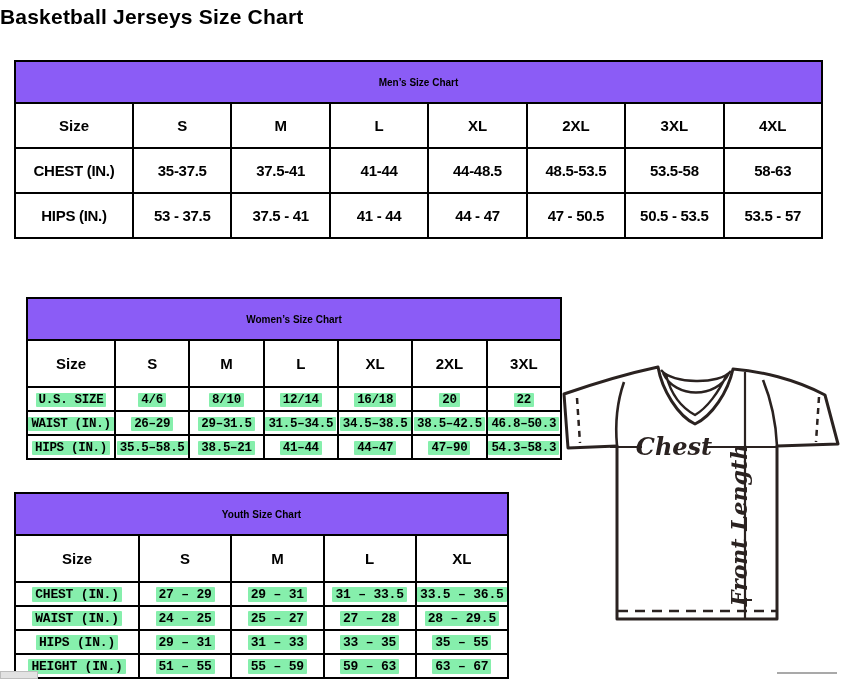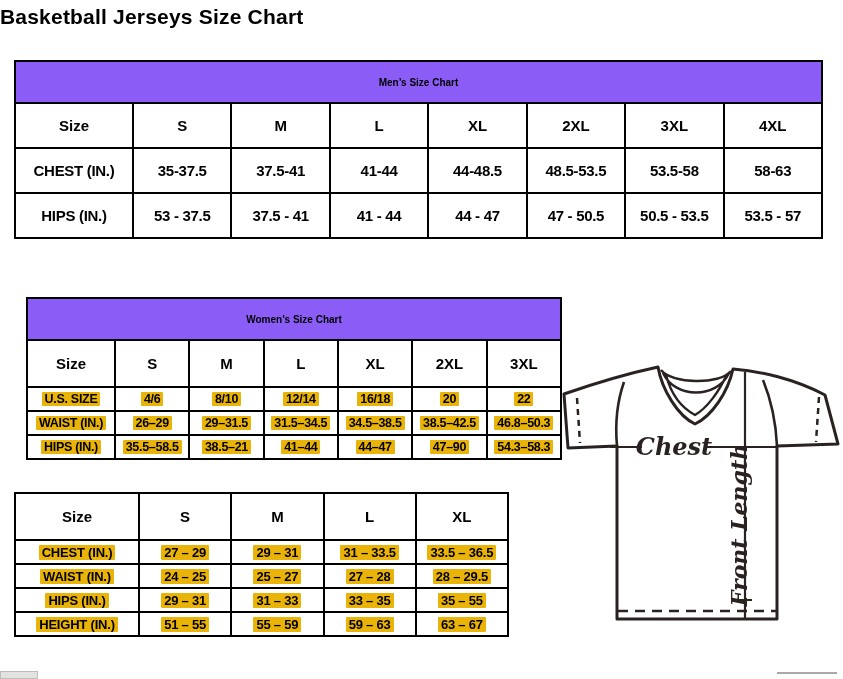--- a/index.html
+++ b/index.html
@@ -4,21 +4,21 @@
 <style>
   html,body{margin:0;padding:0;background:#fff;}
   #screen{position:relative;width:843px;height:679px;background:#fff;overflow:hidden;
           font-family:"Liberation Sans",sans-serif;color:#000;}
   .page-title{position:absolute;left:0;top:5px;width:810px;text-align:left;
               font-size:21px;font-weight:bold;letter-spacing:0.2px;}
   table.size-table{position:absolute;border-collapse:collapse;table-layout:fixed;background:#fff;}
   table.size-table td{border:2px solid #000;text-align:center;vertical-align:middle;
                       padding:0;font-weight:bold;overflow:hidden;}
   td.band{background:#8b5cf6;font-size:10px;}
-  .hl{background:#eab308;padding:0 3px;border-radius:1px;}
+  .hl{background:#86efac;padding:0 3px;border-radius:1px;font-family:Liberation Mono, monospace;}
 
   
   .mens{left:14px;top:60px;width:809px;}
   .mens tr.band-row td{height:40px;}
   .mens tr.head-row td{height:43px;font-size:15px;}
   .mens tr.data-row td{height:43px;font-size:15px;letter-spacing:-0.3px;}
   .mens td.rlabel{font-size:14px;letter-spacing:-0.5px;}
 
   
   .womens{left:14px;top:297px;width:536px;margin-left:12px;}
@@ -151,20 +151,23 @@
 
   <table class="size-table youth">
     <colgroup>
         <col style="width:124px">
         <col>
         <col>
         <col>
         <col>
       </colgroup>
     <tbody>
+        <tr class="band-row">
+      <td class="band" colspan="5">Youth Size Chart</td>
+    </tr>
     <tr class="head-row">
       <td>Size</td>
       <td>S</td>
       <td>M</td>
       <td>L</td>
       <td>XL</td>
     </tr>
     <tr class="data-row">
       <td class="rlabel"><span class="hl">CHEST (IN.)</span></td>
       <td><span class="hl">27 – 29</span></td>

